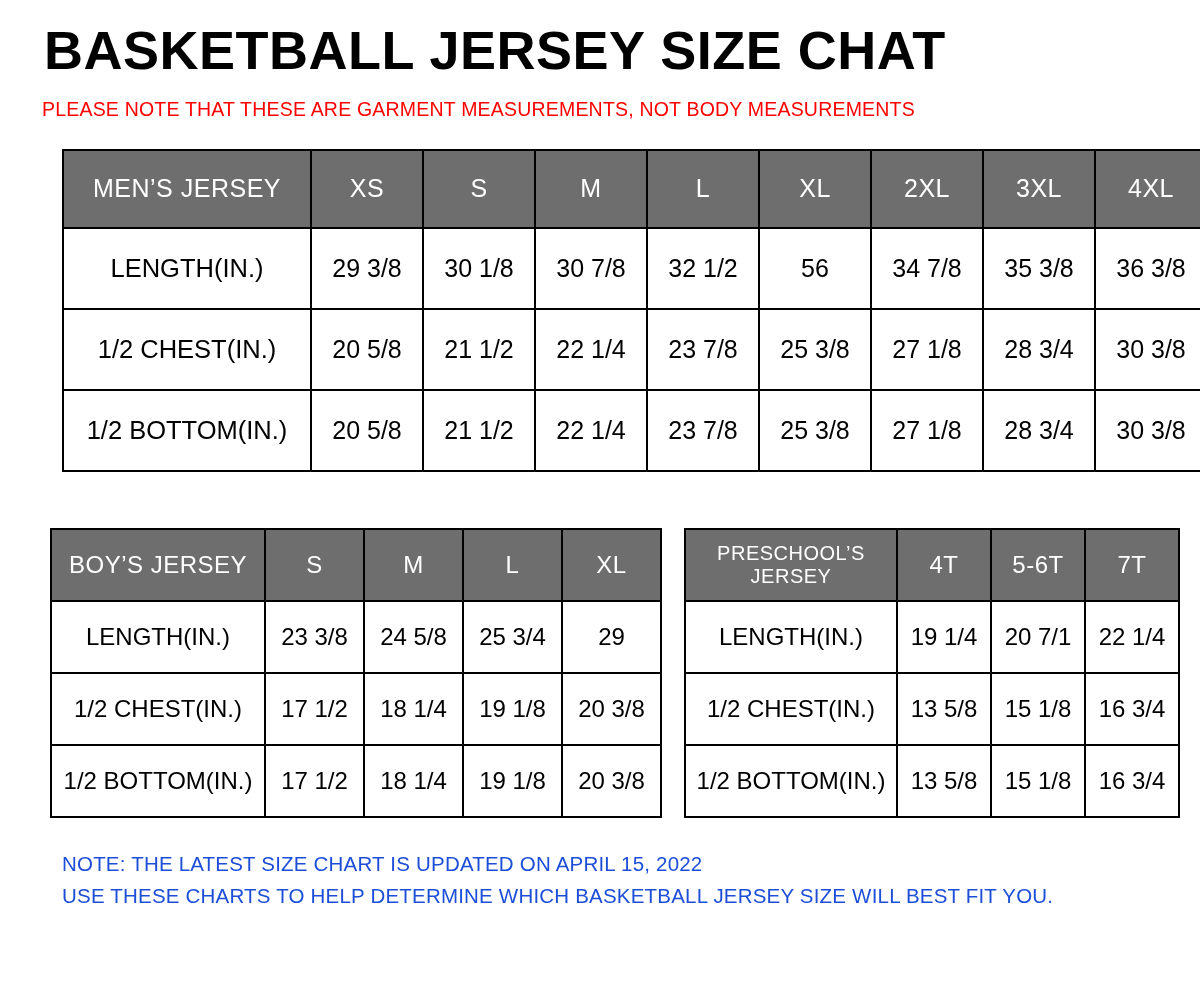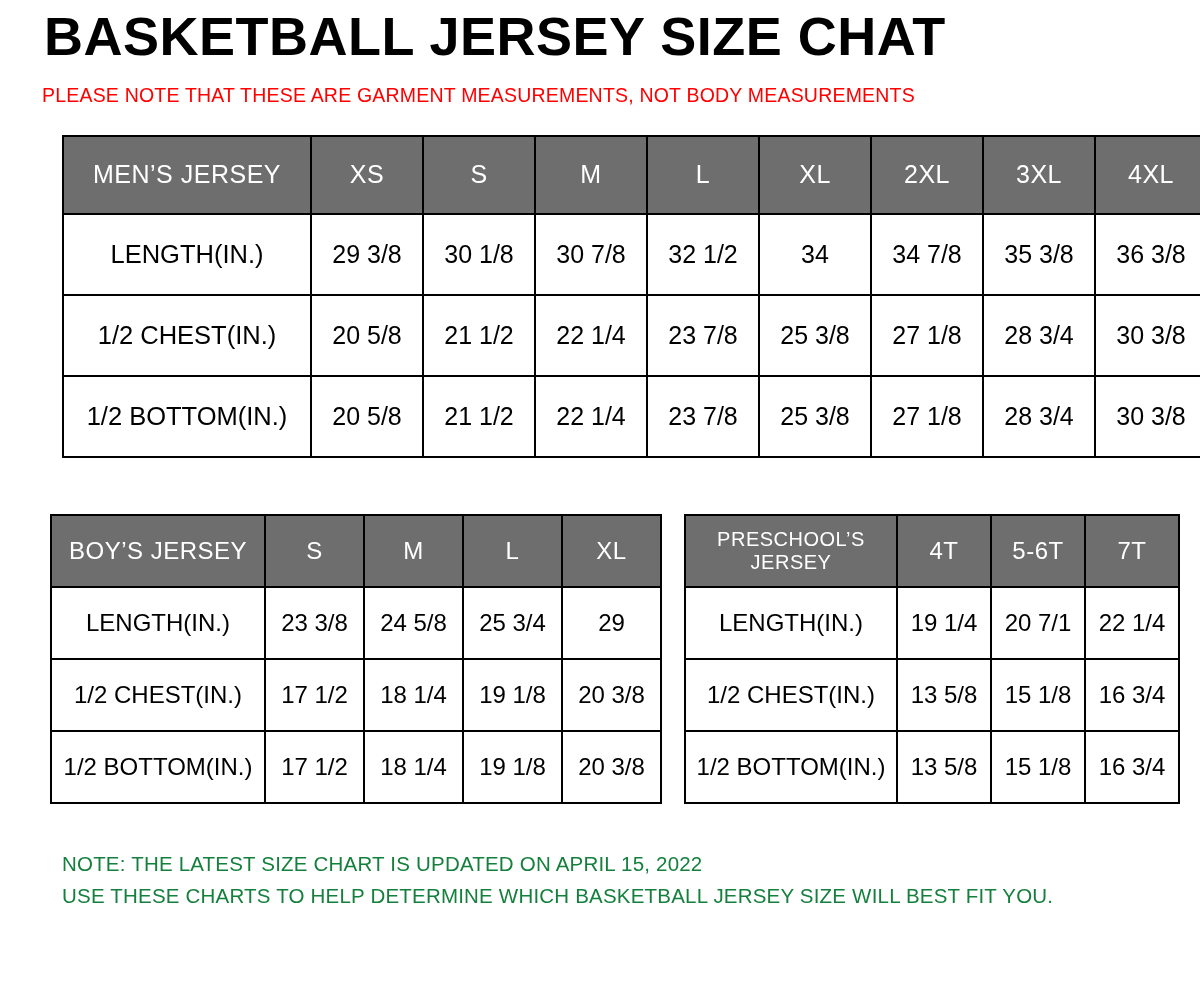--- a/index.html
+++ b/index.html
@@ -19,21 +19,21 @@
     position: relative;
     width: 1200px;
     height: 1007px;
     box-sizing: border-box;
     padding: 0 28px;
   }
   .title {
     font-size: 54px;
     font-weight: 700;
     letter-spacing: 0.5px;
-    margin: 8px 0 0 16px;
+    margin: 22px 0 0 16px;
     line-height: 1.05;
     color: #000;
     white-space: nowrap;
   }
   .note-top {
     color: #ff0000;
     font-size: 19.5px;
     line-height: 1.45;
     margin: 16px 0 0 14px;
     max-width: 900px;
@@ -96,24 +96,24 @@
   #boys-table tbody td { height: 68px; font-size: 24px; }
 
   #pre-table { width: 494px; }
   #pre-table col.c0 { width: 212px; }
   #pre-table col.cx { width: 94px; }
   #pre-table thead th { height: 68px; font-size: 24px; }
   #pre-table thead th.rowlabel { font-size: 20px; letter-spacing: 0.5px; }
   #pre-table tbody td { height: 68px; font-size: 24px; }
 
   .note-bottom {
-    color: #15803d;
+    color: #1d4ed8;
     font-size: 20.5px;
     line-height: 1.55;
-    margin: 44px 0 0 34px;
+    margin: 30px 0 0 34px;
     letter-spacing: 0.2px;
   }
   .note-bottom div { white-space: nowrap; }
 </style>
 </head>
 <body>
 
 <div class="page">
 
   <h1 class="title">BASKETBALL JERSEY SIZE CHAT</h1>
@@ -145,21 +145,21 @@
         <th>4XL</th>
       </tr>
     </thead>
     <tbody>
       <tr>
         <td class="rowlabel">LENGTH(IN.)</td>
         <td>29  3/8</td>
         <td>30  1/8</td>
         <td>30  7/8</td>
         <td>32  1/2</td>
-        <td>34</td>
+        <td>56</td>
         <td>34  7/8</td>
         <td>35  3/8</td>
         <td>36  3/8</td>
       </tr>
       <tr>
         <td class="rowlabel">1/2  CHEST(IN.)</td>
         <td>20  5/8</td>
         <td>21  1/2</td>
         <td>22  1/4</td>
         <td>23  7/8</td>

